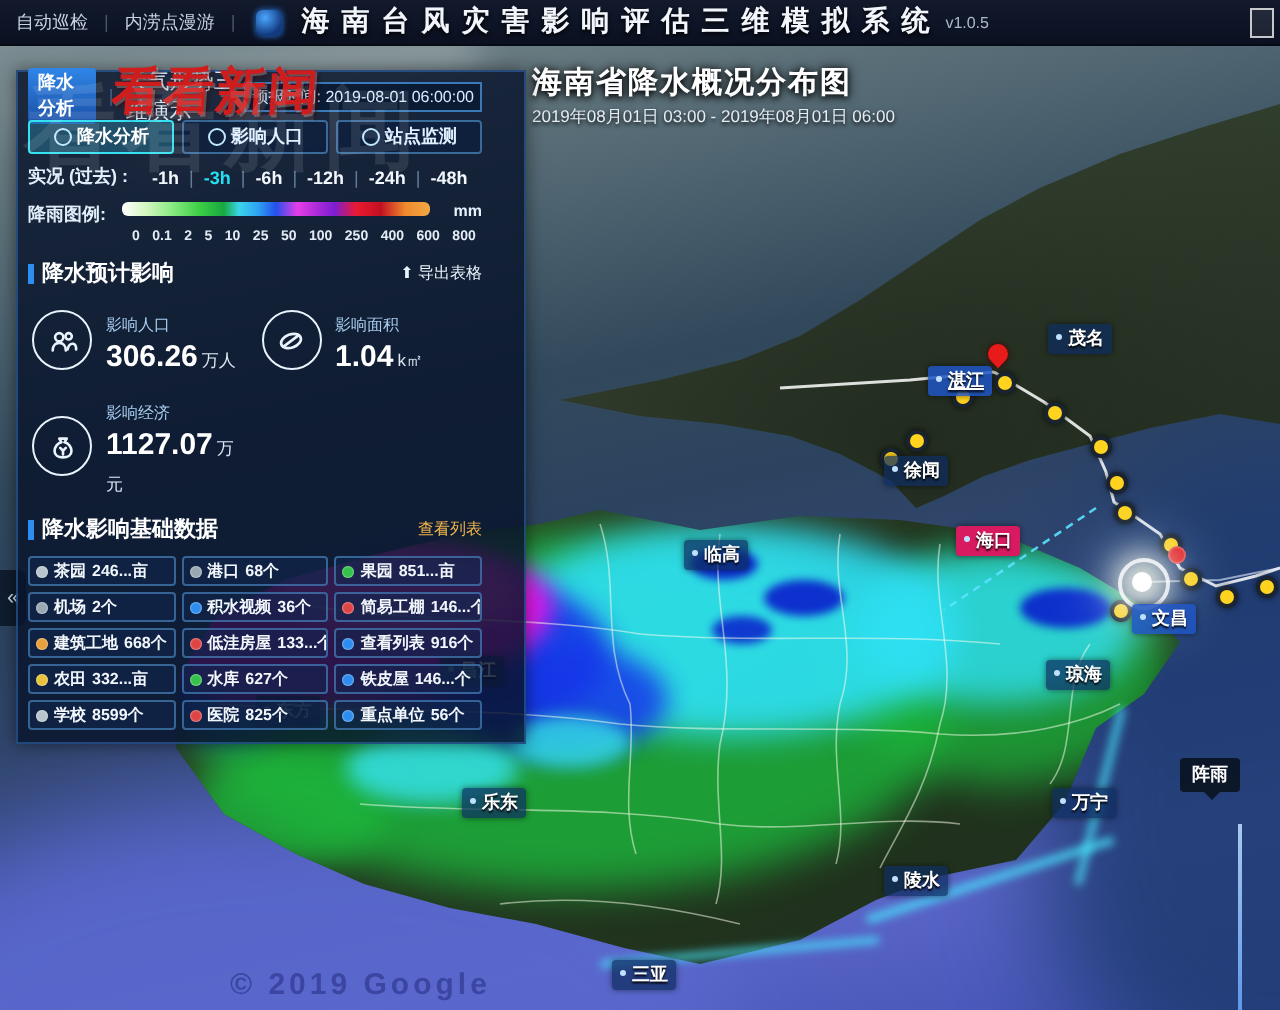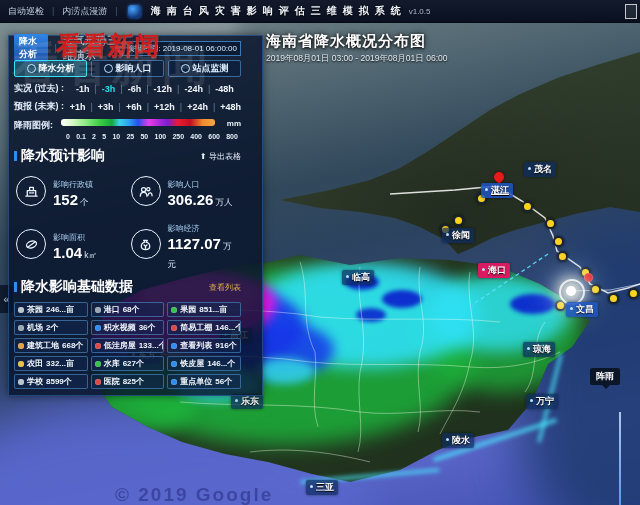--- a/index.html
+++ b/index.html
@@ -7,21 +7,21 @@
        font-family:"Liberation Sans","DejaVu Sans",sans-serif;color:#fff;}
   .screen{position:absolute;inset:0;}
 
   
   .topbar{position:absolute;top:0;left:0;right:0;height:22px;background:linear-gradient(#121a2c,#0a1020);
           display:flex;align-items:center;z-index:30;border-bottom:1px solid #060a14;}
   .topbar .mitem{font-size:9px;color:#c6d2e2;margin-left:8px;white-space:nowrap;}
   .topbar .sep{color:#47556e;font-size:9px;margin-left:8px;}
   .logo{width:13px;height:13px;margin-left:10px;border-radius:3px;
         background:radial-gradient(circle at 35% 30%,#4aa6ff,#123a7e 70%);box-shadow:0 0 3px #2a7ae0;}
-  .apptitle{font-size:10px;font-weight:bold;letter-spacing:6px;color:#f2f6fc;margin-left:10px;
+  .apptitle{font-size:14px;font-weight:bold;letter-spacing:6px;color:#f2f6fc;margin-left:10px;
             text-shadow:0 1px 2px #000;white-space:nowrap;}
   .appver{font-size:8px;color:#aeb9cb;margin-left:2px;letter-spacing:0;}
   .tb-box{position:absolute;right:3px;top:4px;width:10px;height:13px;border:1px solid rgba(255,255,255,.75);
           background:rgba(255,255,255,.08);}
 
   
   .map{position:absolute;left:0;top:22px;width:640px;height:483px;overflow:hidden;
        background:linear-gradient(168deg,#7c8e92 0%,#66797f 10%,#4e6470 22%,#32495c 36%,#2c4360 48%,#31466e 58%,#42529e 72%,#5a66c8 84%,#4352b4 100%);}
   .sea-east{position:absolute;left:520px;top:200px;width:260px;height:330px;border-radius:40%;
             background:#1d3a6e;filter:blur(26px);opacity:.85;}
@@ -56,29 +56,29 @@
   .citylabel{position:absolute;z-index:6;font-size:9px;font-weight:bold;color:#fff;
              background:rgba(14,44,96,.72);padding:1px 4px;border-radius:2px;
              text-shadow:0 1px 1px #000;white-space:nowrap;box-shadow:0 0 3px rgba(0,0,0,.5);}
   .citylabel::before{content:"";display:inline-block;width:3px;height:3px;background:#bfe0ff;
              border-radius:50%;margin-right:3px;vertical-align:2px;}
 
   .maptitle-wrap{position:absolute;left:266px;top:10px;z-index:6;}
   .maptitle{font-size:15px;font-weight:bold;color:#fff;text-shadow:0 1px 3px #000,0 0 6px rgba(0,0,0,.8);letter-spacing:1px;}
   .mapsub{font-size:8.5px;color:#e6edf4;text-shadow:0 1px 2px #000;margin-top:2px;}
 
-  .raintag{position:absolute;left:590px;top:346px;z-index:6;background:rgba(10,20,34,.92);
+  .raintag{position:absolute;left:590px;top:357px;z-index:6;background:rgba(10,20,34,.92);
            color:#fff;font-size:9px;font-weight:bold;padding:2px 6px;border-radius:2px;}
   .raintag::after{content:"";position:absolute;left:12px;bottom:-4px;border:4px solid transparent;
            border-top-color:rgba(10,20,34,.92);border-bottom:0;}
 
   .collapse{position:absolute;left:0;top:263px;width:13px;height:28px;background:rgba(10,22,40,.85);
             border-radius:0 4px 4px 0;color:#cfe2f5;font-size:11px;display:flex;align-items:center;
             justify-content:center;z-index:6;}
-  .gcredit{position:absolute;left:115px;top:462px;font-size:19px;font-weight:bold;
+  .gcredit{position:absolute;left:115px;top:462px;font-size:15px;font-weight:bold;
            color:rgba(52,62,150,.78);letter-spacing:2px;z-index:4;}
   .beam{position:absolute;left:619px;top:390px;width:2px;height:93px;background:linear-gradient(#bfe2ff,#6aa8ff);
         opacity:.85;z-index:4;}
 
   
   .panel{position:absolute;left:8px;top:35px;width:255px;background:rgba(8,20,44,.84);
          border:1px solid rgba(50,110,180,.55);z-index:10;padding:4px 21px 6px 5px;box-sizing:border-box;
          box-shadow:0 0 8px rgba(0,0,0,.5);}
   .p-head{display:flex;align-items:center;height:16px;}
   .p-tab{background:linear-gradient(#2f86e8,#1a4fa6);font-size:9px;font-weight:bold;padding:1px 5px;
@@ -100,21 +100,21 @@
   .opt + .opt::before{content:"|";color:rgba(150,185,215,.6);margin:0 5px;font-weight:normal;}
   .legendrow{display:flex;align-items:flex-start;margin-top:6px;}
   .legendrow .rlabel{font-size:9px;font-weight:bold;color:#e2eefb;width:52px;}
   .lbar{height:7px;width:168px;border-radius:3px;
     background:linear-gradient(to right,#ffffff 0%,#d2f7c0 8%,#8ceb84 16%,#3ecf46 25%,#16a83e 33%,#3bd4ea 38%,#2da4f2 44%,#2450ec 50%,#e53ee8 57%,#a729d8 64%,#7c1ed2 69%,#ea1a32 76%,#c11022 84%,#f08a2c 92%,#f2a846 100%);}
   .lmm{font-size:8px;color:#e8f2fc;margin-left:12px;font-weight:bold;}
   .ticks{display:flex;margin-left:52px;width:172px;justify-content:space-between;margin-top:1px;}
   .tick{font-size:7px;color:#e4edf6;font-weight:bold;}
   .sechead{display:flex;align-items:center;margin-top:7px;}
   .sechead .bar{width:3px;height:10px;background:#2e8df0;margin-right:4px;}
-  .sechead .stitle{font-size:14px;font-weight:bold;color:#fff;}
+  .sechead .stitle{font-size:11px;font-weight:bold;color:#fff;}
   .sechead .slink{margin-left:auto;font-size:8px;color:#e8f2fc;}
   .sechead .slink.orange{color:#f0b44a;}
   .statgrid{display:grid;grid-template-columns:1fr 1fr;gap:8px 6px;margin-top:8px;padding:0 2px;}
   .stat{display:flex;align-items:center;gap:7px;}
   .sicon{width:28px;height:28px;border:1.5px solid #eaf3fd;border-radius:50%;flex:none;
          display:flex;align-items:center;justify-content:center;}
   .sicon svg{width:15px;height:15px;stroke:#eaf3fd;fill:none;stroke-width:1.4;stroke-linecap:round;stroke-linejoin:round;}
   .stext .slab{font-size:8px;color:#a9cdef;}
   .stext .sval{font-size:15px;font-weight:bold;color:#fff;line-height:1.1;}
   .stext .sunit{font-size:8.5px;font-weight:normal;color:#dce8f4;margin-left:2px;}
@@ -220,31 +220,31 @@
     <div class="ty-glow"></div>
     <div class="beam"></div>
 
     <div class="maptitle-wrap">
       <div class="maptitle">海南省降水概况分布图</div>
       <div class="mapsub">2019年08月01日 03:00 - 2019年08月01日 06:00</div>
     </div>
 
       <div class="citylabel" style="left: 524px; top: 140px;"><span>茂名</span></div>
 
-      <div class="citylabel" style="left: 481px; top: 161px; background: rgba(30, 85, 195, 0.85); text-decoration: underline;"><span>湛江</span></div>
+      <div class="citylabel" style="left: 464px; top: 161px; background: rgba(30, 85, 195, 0.85); text-decoration: underline;"><span>湛江</span></div>
 
       <div class="citylabel" style="left: 442px; top: 206px;"><span>徐闻</span></div>
 
       <div class="citylabel" style="left: 478px; top: 241px; background: rgb(216, 26, 96);"><span>海口</span></div>
 
       <div class="citylabel" style="left: 342px; top: 248px;"><span>临高</span></div>
 
       <div class="citylabel" style="left: 566px; top: 280px; background: rgba(30, 85, 195, 0.85);"><span>文昌</span></div>
 
-      <div class="citylabel" style="left: 523px; top: 320px;"><span>琼海</span></div>
+      <div class="citylabel" style="left: 523px; top: 308px;"><span>琼海</span></div>
 
       <div class="citylabel" style="left: 526px; top: 372px;"><span>万宁</span></div>
 
       <div class="citylabel" style="left: 442px; top: 411px;"><span>陵水</span></div>
 
       <div class="citylabel" style="left: 306px; top: 458px;"><span>三亚</span></div>
 
       <div class="citylabel" style="left: 231px; top: 372px;"><span>乐东</span></div>
 
       <div class="citylabel" style="left: 128px; top: 326px;"><span>东方</span></div>
@@ -302,36 +302,20 @@
 
         <span class="opt"><span>-6h</span></span>
 
         <span class="opt"><span>-12h</span></span>
 
         <span class="opt"><span>-24h</span></span>
 
         <span class="opt"><span>-48h</span></span>
 
     </div>
-    <div class="optrow">
-      <span class="rlabel">预报 (未来) :</span>
-
-        <span class="opt"><span>+1h</span></span>
-
-        <span class="opt"><span>+3h</span></span>
-
-        <span class="opt"><span>+6h</span></span>
-
-        <span class="opt"><span>+12h</span></span>
-
-        <span class="opt"><span>+24h</span></span>
-
-        <span class="opt"><span>+48h</span></span>
-
-    </div>
 
     <div class="legendrow">
       <span class="rlabel">降雨图例:</span>
       <span class="lbar"></span>
       <span class="lmm">mm</span>
     </div>
     <div class="ticks">
 
         <span class="tick"><span>0</span></span>
 
@@ -359,31 +343,20 @@
 
     </div>
 
     <div class="sechead">
       <span class="bar"></span>
       <span class="stitle">降水预计影响</span>
       <span class="slink">⬆ <span>导出表格</span></span>
     </div>
 
     <div class="statgrid">
-      <div class="stat">
-        <span class="sicon">
-          <svg viewBox="0 0 16 16">
-              <path d="M2 13 h12 M3.5 13 V7 h9 v6 M6 7 V3.5 h4 V7 M6 9.5 h1.5 M8.8 9.5 h1.5"></path>
-            </svg>
-        </span>
-        <span class="stext">
-          <span class="slab">影响行政镇</span><br>
-          <span class="sval">152</span><span class="sunit">个</span>
-        </span>
-      </div>
       <div class="stat">
         <span class="sicon">
           <svg viewBox="0 0 16 16">
               <circle cx="6" cy="6" r="2.2"></circle>
               <path d="M2.5 13 c0-2.5 1.6-4 3.5-4 s3.5 1.5 3.5 4"></path>
               <circle cx="11" cy="5.5" r="1.7"></circle>
               <path d="M10.5 12.5 c.3-2.2 1.5-3.3 3-3 1 .2 1.5 1.4 1.5 3"></path>
             </svg>
         </span>
         <span class="stext">

